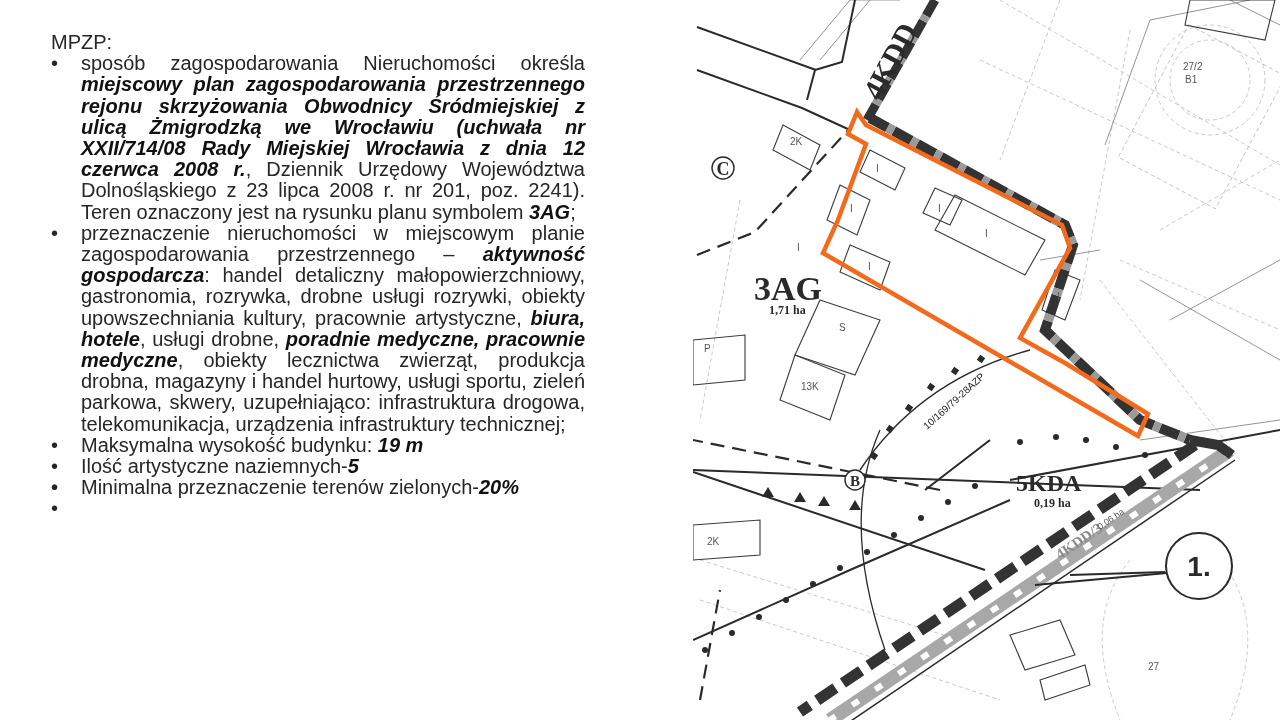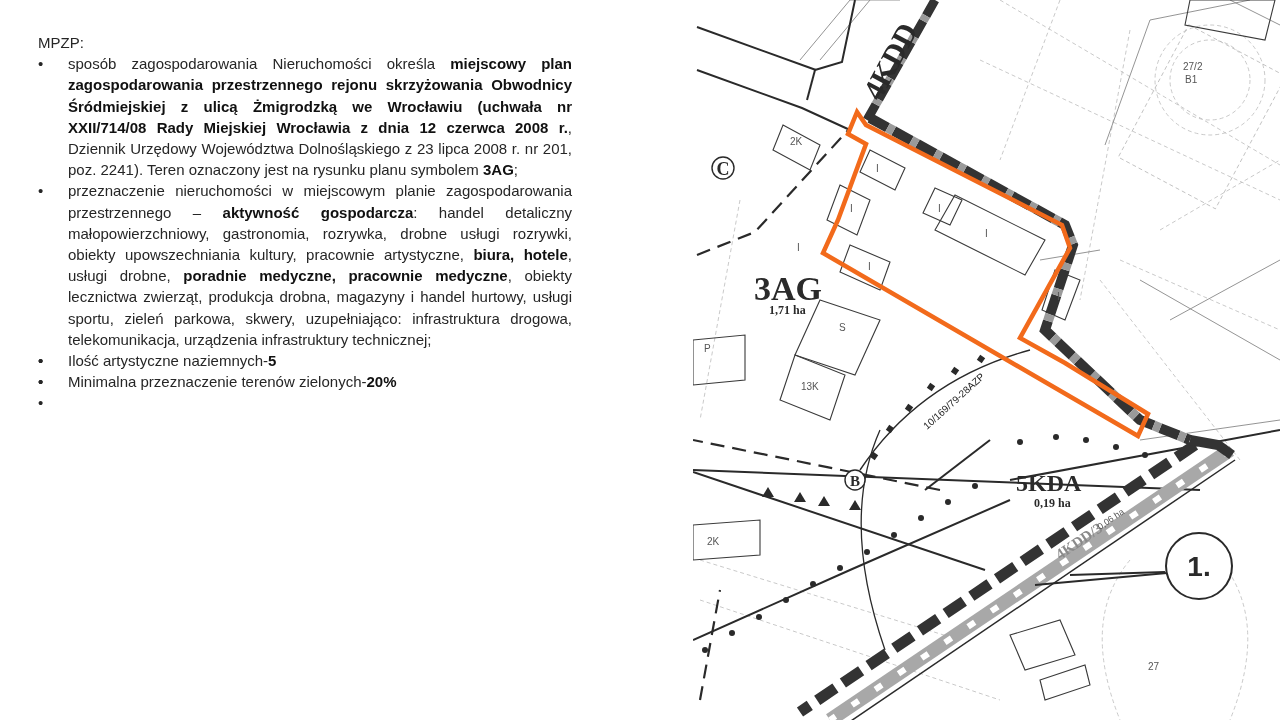--- a/index.html
+++ b/index.html
@@ -3,47 +3,47 @@
   <meta charset="utf-8">
   <style>
     html, body { margin: 0; padding: 0; }
     body {
       width: 1280px; height: 720px; overflow: hidden; position: relative;
       background: #ffffff;
       font-family: "Liberation Sans", "DejaVu Sans", sans-serif;
       color: #222222;
     }
     .text-panel {
-      position: absolute; left: 38px; top: 32px; width: 534px;
-      font-size: 15px; line-height: 21.2px; color: #262626;
+      position: absolute; left: 51px; top: 32px; width: 534px;
+      font-size: 20px; line-height: 21.2px; color: #262626;
     }
     .heading { margin: 0 0 0 0; }
     ul.bullets { list-style: none; margin: 0; padding: 0; }
     ul.bullets li { position: relative; padding-left: 30px; text-align: justify; }
     ul.bullets li .bullet {
       position: absolute; left: 0; top: 0; width: 10px; text-align: left;
     }
-    b { font-weight: bold; color: #111111; }
+    b { font-weight: bold; color: #111111; font-style: italic; }
     .map-panel {
       position: absolute; left: 693px; top: 0; width: 587px; height: 720px;
       overflow: hidden; background: #ffffff;
     }
     .map-panel svg { position: absolute; left: 0; top: 0; }
     .map-label { font-family: "Liberation Serif", "DejaVu Serif", serif; font-weight: bold; fill: #2a2a2a; }
     .map-small { font-family: "Liberation Sans", sans-serif; fill: #555; }
   </style>
 </head>
 <body>
 
 <div class="text-panel">
   <div class="heading">MPZP:</div>
   <ul class="bullets">
     <li><span class="bullet">•</span><span class="content"><span> sposób zagospodarowania Nieruchomości określa </span><b>miejscowy plan zagospodarowania przestrzennego rejonu skrzyżowania Obwodnicy Śródmiejskiej z ulicą Żmigrodzką we Wrocławiu (uchwała nr XXII/714/08 Rady Miejskiej Wrocławia z dnia 12 czerwca 2008 r.</b><span>, Dziennik Urzędowy Województwa Dolnośląskiego z 23 lipca 2008 r. nr 201, poz. 2241). Teren oznaczony jest na rysunku planu symbolem </span><b>3AG</b><span>;</span></span></li>
     <li><span class="bullet">•</span><span class="content"><span>przeznaczenie nieruchomości w miejscowym planie zagospodarowania przestrzennego – </span><b>aktywność gospodarcza</b><span>: handel detaliczny małopowierzchniowy, gastronomia, rozrywka, drobne usługi rozrywki, obiekty upowszechniania kultury, pracownie artystyczne, </span><b>biura, hotele</b><span>, usługi drobne, </span><b>poradnie medyczne, pracownie medyczne</b><span>, obiekty lecznictwa zwierząt, produkcja drobna, magazyny i handel hurtowy, usługi sportu, zieleń parkowa, skwery, uzupełniająco: infrastruktura drogowa, telekomunikacja, urządzenia infrastruktury technicznej;</span></span></li>
-    <li><span class="bullet">•</span></li>
+    <li><span class="bullet">•</span><span class="content"><span>Maksymalna wysokość budynku: </span><b>19 m</b></span></li>
     <li><span class="bullet">•</span><span class="content"><span>Ilość artystyczne naziemnych-</span><b>5</b></span></li>
     <li><span class="bullet">•</span></li>
     <li><span class="bullet">•</span><span class="content"><span>Minimalna przeznaczenie terenów zielonych-</span><b>20%</b></span></li>
     <li><span class="bullet">•</span></li>
   </ul>
 </div>
 
 <div class="map-panel">
   <svg width="587" height="720" viewBox="693 0 587 720" xmlns="http://www.w3.org/2000/svg">
 

